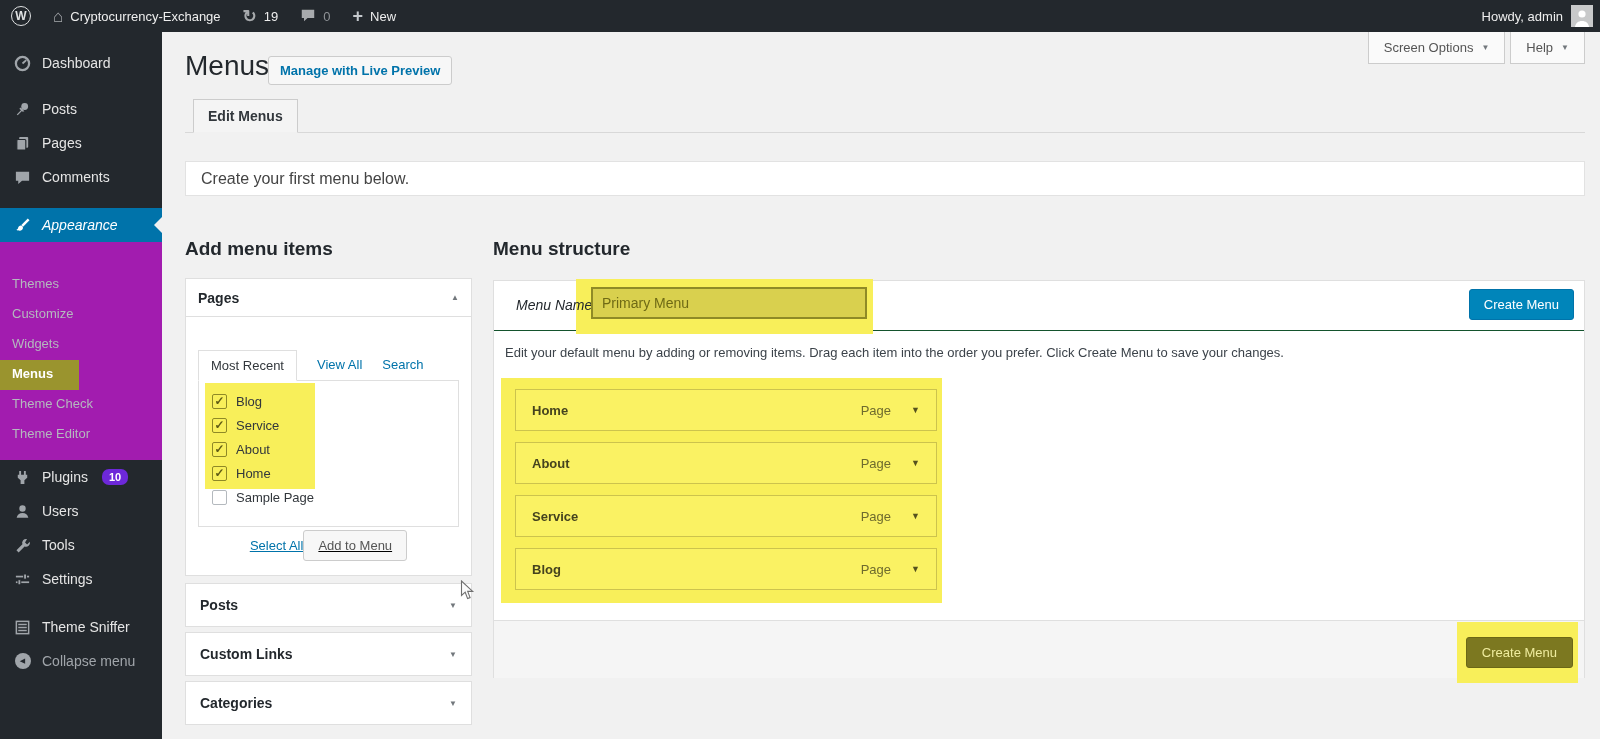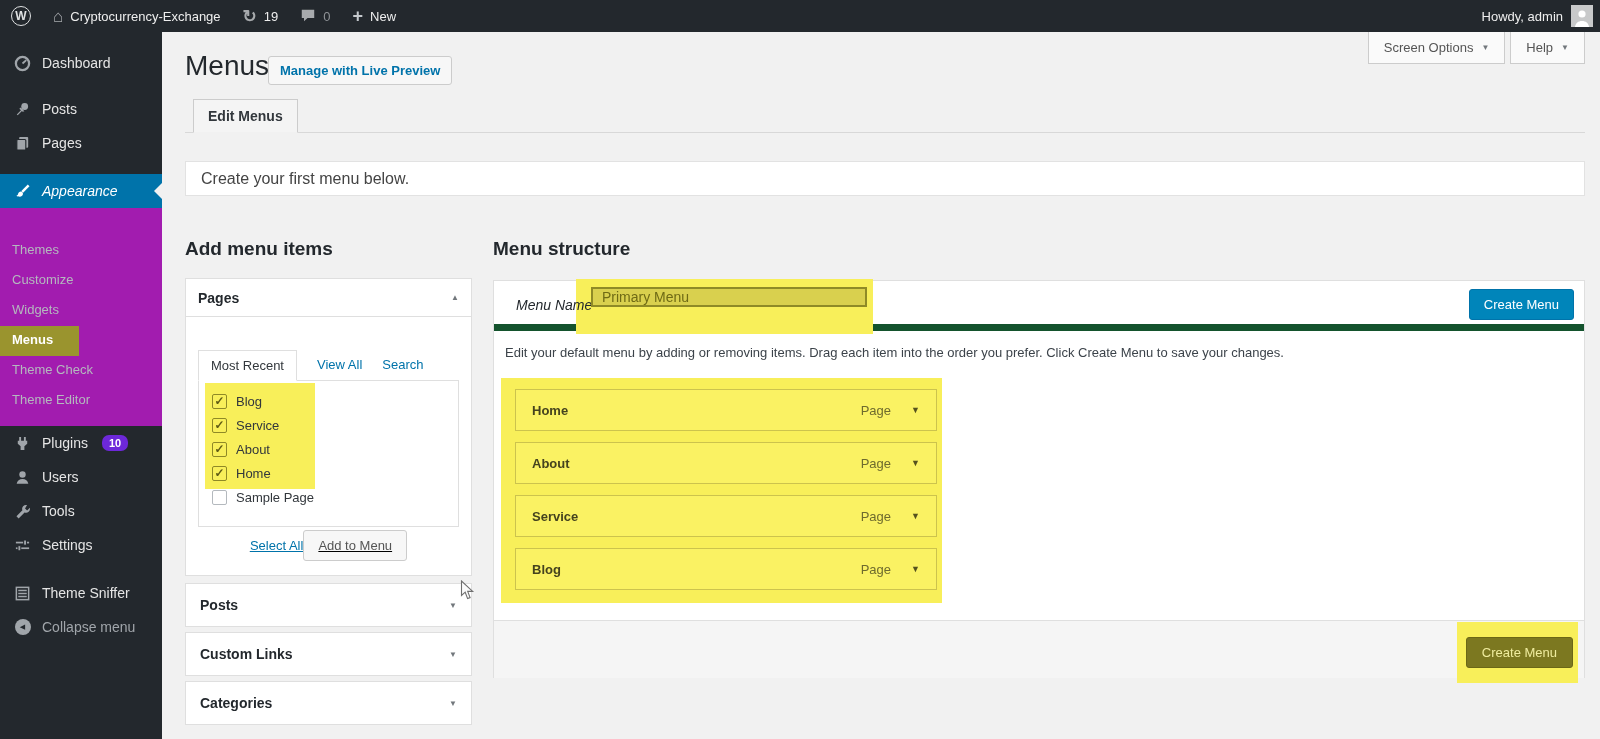--- a/index.html
+++ b/index.html
@@ -76,24 +76,24 @@
   .btn-secondary { background:#f7f7f7; border:1px solid #ccc; border-radius:3px; color:#555;
     font-size:13px; padding:7px 14px; cursor:pointer; }
 
   .accordion { position:absolute; left:185px; width:287px; height:44px; background:#fff; border:1px solid #dfdfdf;
     display:flex; align-items:center; justify-content:space-between; padding:0 14px; font-size:14px;
     font-weight:600; color:#23282d; cursor:pointer; }
 
   
   .menu-card { position:absolute; left:493px; top:280px; width:1092px; height:398px; background:#fff;
     border:1px solid #dfdfdf; }
-  .card-header { position:relative; height:50px; border-bottom:7px solid #14532d;padding-left:32px; }
+  .card-header { position:relative; height:50px; border-bottom:1px solid #14532d;padding-left:32px; }
   .hl-pad { position:absolute; background:#f8ef5a; }
   .menuname-label { position:absolute; left:22px; top:16px; font-size:14px; font-style:italic; color:#23282d; z-index:2; }
-  .menuname-input { position:absolute; left:97px; top:6px; width:276px; height:20px; background:#d9d04e;
+  .menuname-input { position:absolute; left:97px; top:6px; width:276px; height:32px; background:#d9d04e;
     border:2px solid #8f8a26; color:#6f6a15; font-size:14px; padding:0 9px; z-index:2;
     font-family:"Liberation Sans", sans-serif; }
   .btn-primary { position:absolute; right:10px; top:8px; background:#0085ba; border:1px solid #0073aa;
     border-radius:3px; color:#fff; font-size:13px; padding:7px 14px; cursor:pointer; z-index:2; }
   .card-body { position:relative; height:289px; }
   .menu-desc { position:absolute; left:11px; top:14px; font-size:13px; color:#3c434a; z-index:2; }
   .menu-item-bar { position:absolute; left:21px; width:422px; height:42px; background:#faf263;
     border:1px solid #ccc34d; display:flex; align-items:center; justify-content:space-between;
     padding:0 16px; z-index:2; cursor:move; }
   .mib-label { font-size:13px; font-weight:bold; color:#45431e; }
@@ -168,20 +168,28 @@
     </div>
     <div class="menu-item">
       <span class="mi-ico">
         <svg class="mi-svg" viewBox="0 0 18 18">
             <rect x="5.5" y="2" width="9.5" height="11.5" rx="1"></rect>
             <rect x="3" y="4.8" width="9.5" height="11.2" rx="1" stroke="#23282d" stroke-width="1.2"></rect>
           </svg>
       </span>
       <span>Pages</span>
     </div>
+    <div class="menu-item">
+      <span class="mi-ico">
+        <svg class="mi-svg" viewBox="0 0 18 18">
+            <path d="M2 3h14v9.5H8.5L4.5 16v-3.5H2z"></path>
+          </svg>
+      </span>
+      <span>Comments</span>
+    </div>
     <div class="menu-item active mt14">
       <span class="mi-ico">
         <svg class="mi-svg" viewBox="0 0 18 18">
             <path d="M14.6 1.6L16.4 3.4 9.6 10.2 7.8 8.4z"></path>
             <path d="M7.3 9c1.3.2 2.2 1.2 2.2 2.5 0 1.8-1.5 3-3.4 3-1.2 0-2.7-.4-3.6-1 1-.4 1.6-.9 1.8-1.9C4.6 10 5.8 9 7.3 9z"></path>
           </svg>
       </span>
       <span>Appearance</span>
     </div>
     <div class="submenu">

